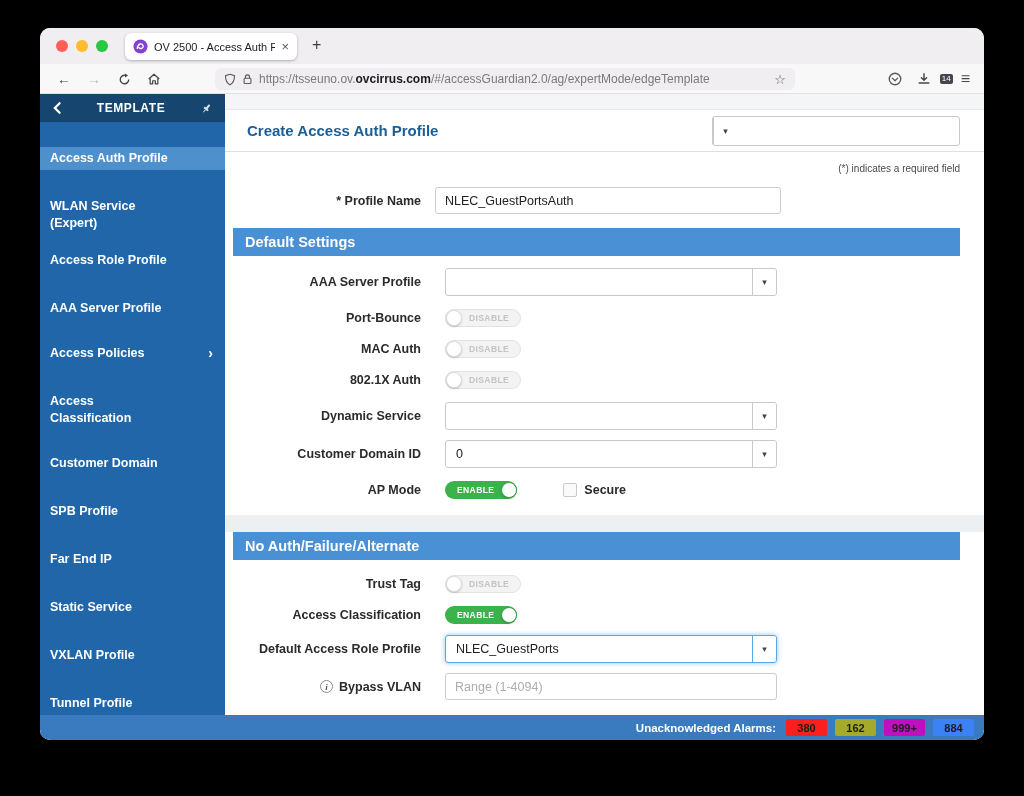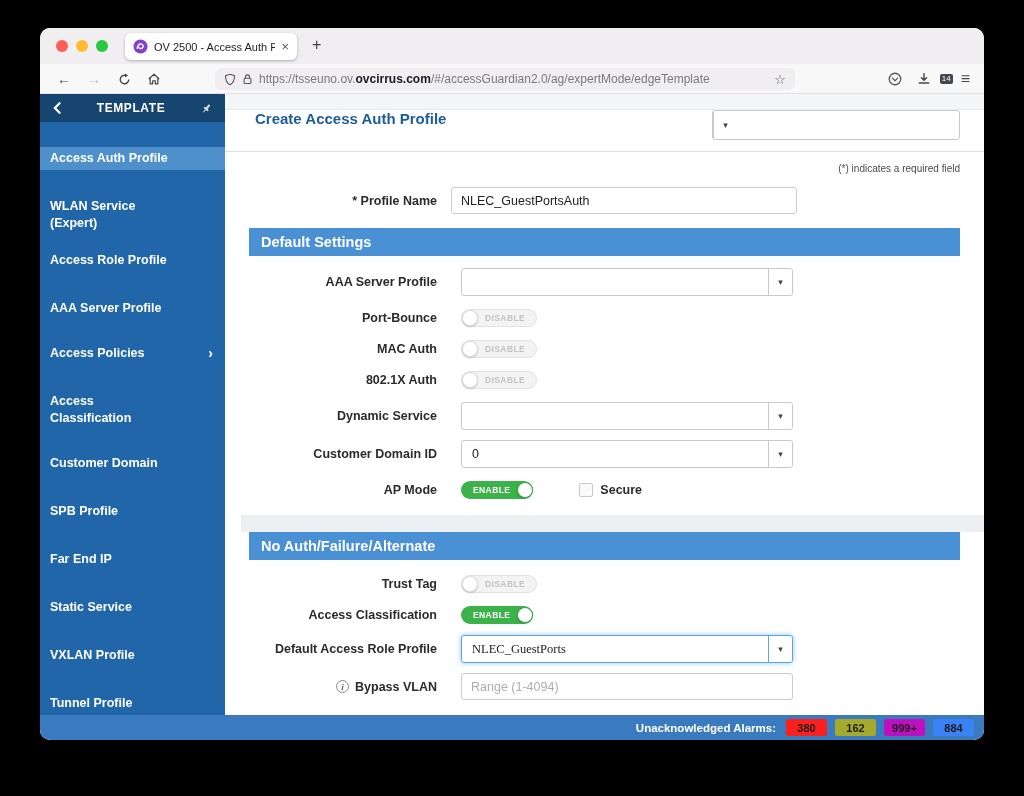--- a/index.html
+++ b/index.html
@@ -41,30 +41,30 @@
   .sb-items { margin-top:25px; }
   .sb-item { padding:3px 12px 3px 10px; font-size:12.5px; font-weight:600; line-height:17px; display:flex; justify-content:space-between; align-items:center; cursor:default;margin-top:25px; }
   .sb-item.selected { background:#4d90cc; }
   .sb-item .lbl { display:block; max-width:118px; }
   .sb-chev { font-size:14px; font-weight:bold; }
   .gap14 { margin-top:14px; } .gap22 { margin-top:22px; } .gap25 { margin-top:25px; }
 
   
   .main { flex:1; background:#fff; display:flex; flex-direction:column; overflow:hidden; }
   .main-top { height:16px; background:#f4f5f7; border-bottom:1px solid #e9eaec; flex-shrink:0; }
-  .page-header { height:42px; background:#fff; border-bottom:1px solid #dfdfdf; display:flex; align-items:flex-start; padding:0 24px 0 30px; flex-shrink:0; }
+  .page-header { height:42px; background:#fff; border-bottom:1px solid #dfdfdf; display:flex; align-items:center; padding:0 24px 0 22px; flex-shrink:0; }
   .page-title { color:#1b5e97; font-weight:bold; font-size:15px; }
   .combo { display:flex; height:28px; border:1px solid #c9c9c9; border-radius:3px; background:#fff; }
   .combo-text { flex:1; font-size:12.5px; color:#222; padding:0 10px; line-height:26px; white-space:nowrap; overflow:hidden; }
   .combo-btn { width:24px; border-left:1px solid #c9c9c9; display:flex; align-items:center; justify-content:center; color:#444; font-size:9px; background:#fff; border-radius:0 3px 3px 0; }
   .hl-combo { margin-left:auto; width:248px; height:30px; }
-  .combo.focused { border-color:#58a8e8; box-shadow:0 0 5px rgba(80,165,235,.65);font-family:Liberation Serif, serif; }
+  .combo.focused { border-color:#58a8e8; box-shadow:0 0 5px rgba(80,165,235,.65); }
   .combo.focused .combo-btn { border-left-color:#58a8e8; }
 
-  .form-area { flex:1; overflow:hidden;padding-left:16px; }
+  .form-area { flex:1; overflow:hidden; }
   .req-note { text-align:right; padding:11px 24px 0 0; font-size:10px; color:#4a4a4a; }
   .frow { display:flex; align-items:center; margin-top:13px; }
   .flabel { width:220px; flex-shrink:0; text-align:right; padding-right:24px; font-size:12.5px; font-weight:bold; color:#2b2b2b; display:flex; justify-content:flex-end; align-items:center; gap:6px; }
   .tinput { height:27px; border:1px solid #ccc; border-radius:3px; font-size:12.5px; padding:0 9px; color:#222; font-family:"Liberation Sans", sans-serif; outline:none; background:#fff; }
   .tinput::placeholder { color:#adadad; }
   .w-profile { width:346px; margin-left:-10px; }
   .w-field { width:332px; }
   .combo.w-field { height:28px; }
 
   .section-bar { margin:14px 24px 0 8px; height:28px; background:#4a90d5; color:#fff; font-size:14.5px; font-weight:600; display:flex; align-items:center; padding-left:12px; flex-shrink:0; }

